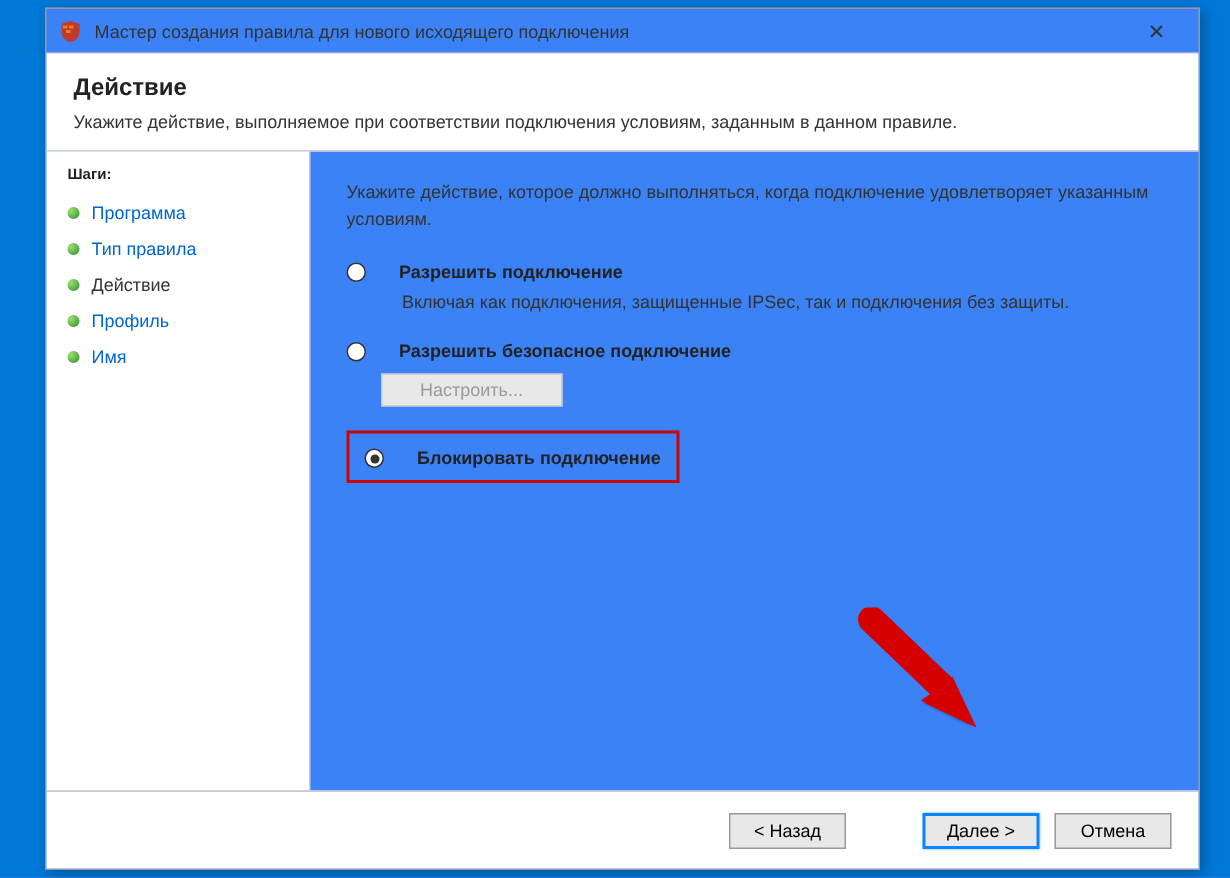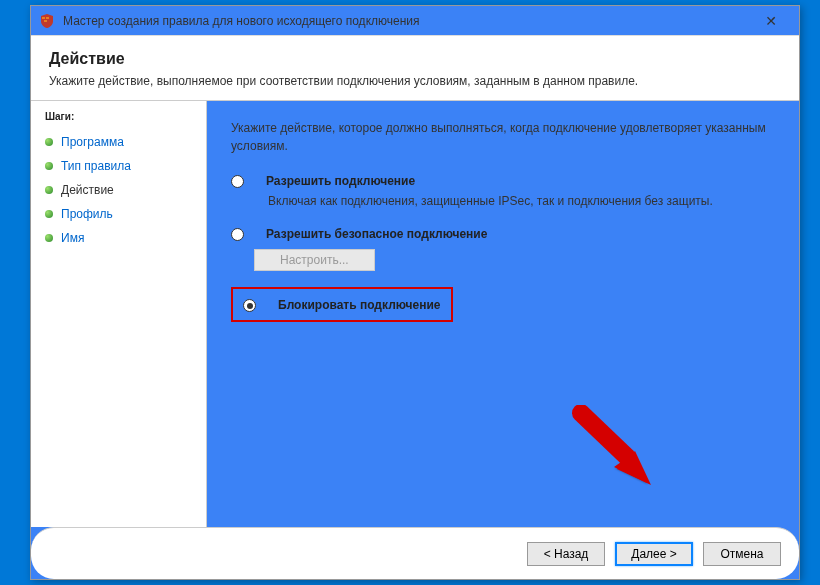--- a/index.html
+++ b/index.html
@@ -88,29 +88,28 @@
       padding: 8px 10px;
       display: inline-block;
       margin-bottom: 2px;
     }
     .footer {
       height: 52px;
       border-top: 1px solid #ccc;
       display: flex; align-items: center; justify-content: flex-end;
       padding: 0 18px; gap: 10px;
       background: #fff;
-      border-radius: 23px;
     }
     .btn {
       min-width: 78px; height: 24px;
       font-size: 12px; background: #e8e8e8;
       border: 1px solid #999; cursor: pointer;
       display: flex; align-items: center; justify-content: center;
     }
-    .btn.primary { border: 2px solid #0a84ff; box-shadow: 0 0 2px #6ab6ff; }
+    .btn.primary { border: 2px solid #0a84ff; box-shadow: 0 0 2px #6ab6ff; margin-left: 41px; }
     .red-arrow {
       position: absolute;
       bottom: 32px; right: 140px;
       pointer-events: none;
     }
   </style>
 </head>
 <body>
 
 <div class="window">

